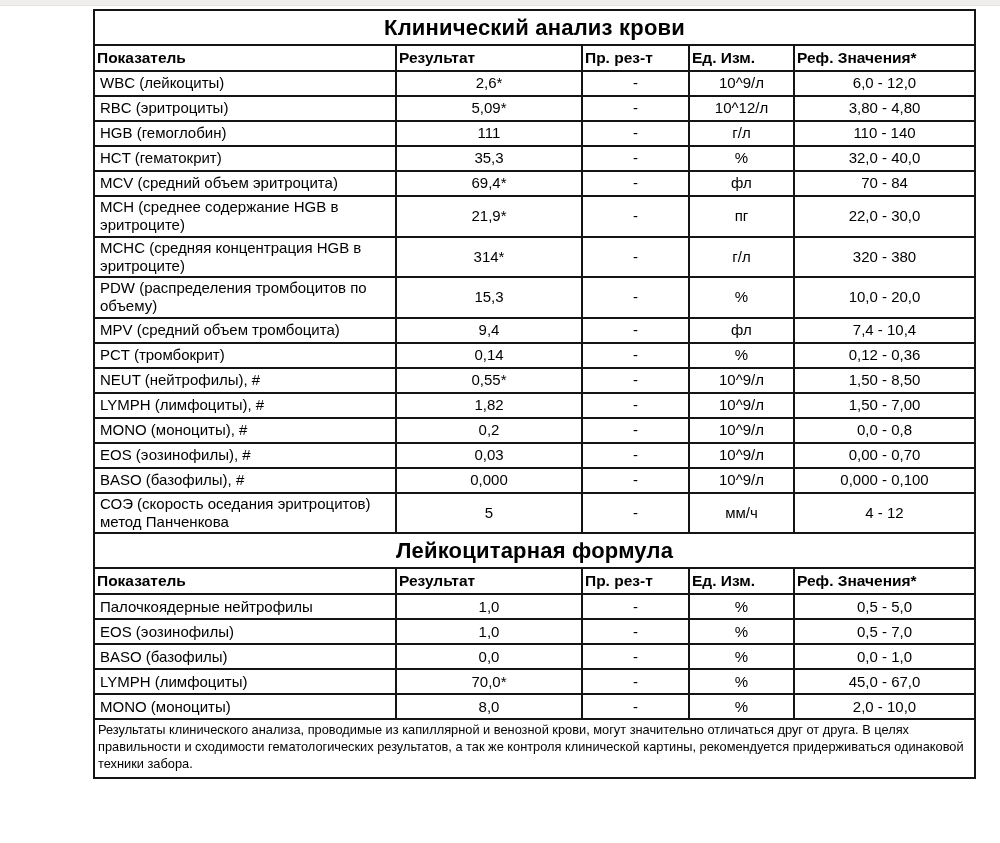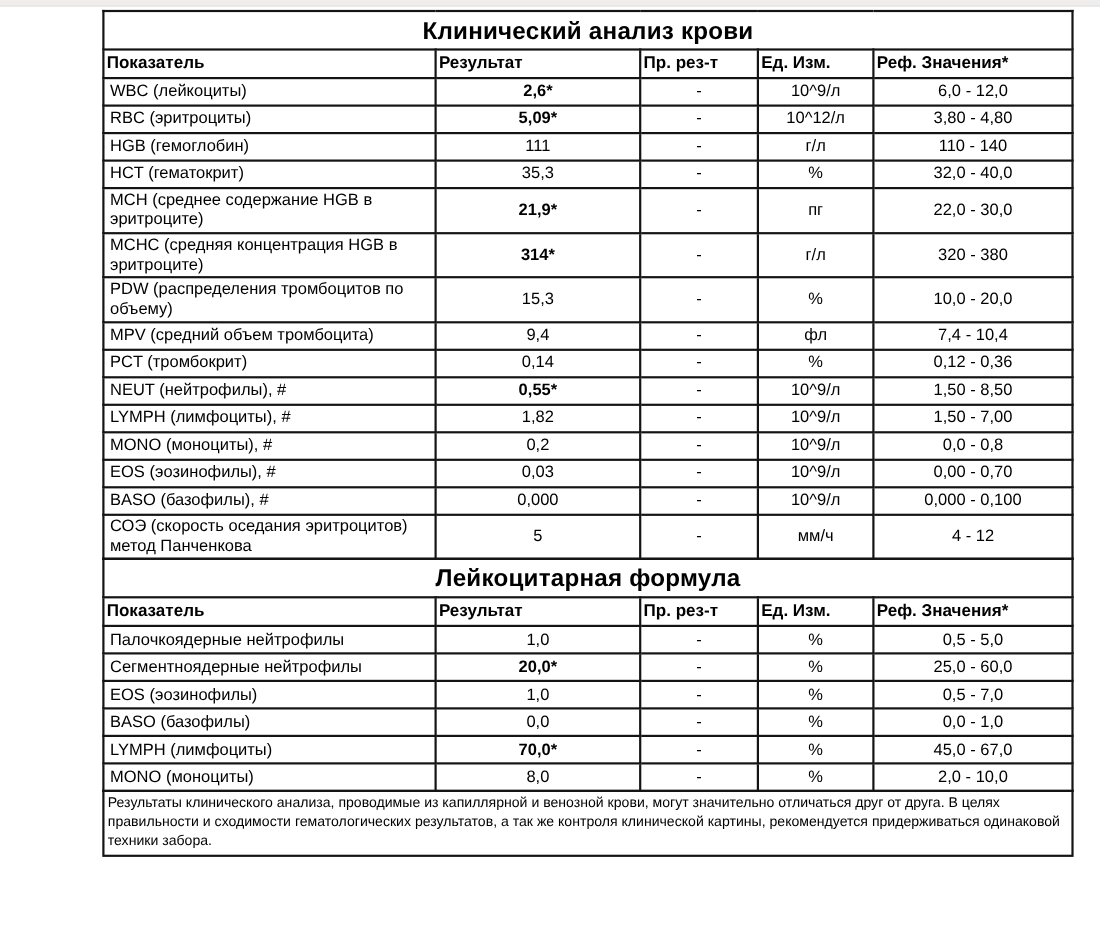--- a/index.html
+++ b/index.html
@@ -52,21 +52,21 @@
     font-size: 15px;
     text-align: center;
     height: 21px;
     padding: 1px 4px;
     line-height: 1.22;
   }
   td.param {
     text-align: left;
     padding-left: 5px;
   }
-  td.bold { font-weight: bold; margin-top: 40px; }
+  td.bold { font-weight: normal; margin-top: 40px; }
   .footer-note {
     margin-top: -2px;
     width: 873px;
     border: 2px solid #141414;
     font-size: 12.8px;
     line-height: 1.32;
     padding: 2px 3px 4px 3px;
     text-align: left;
   }
 </style>
@@ -120,20 +120,27 @@
           <td>110 - 140</td>
         </tr>
         <tr>
           <td class="param">HCT (гематокрит)</td>
           <td>35,3</td>
           <td>-</td>
           <td>%</td>
           <td>32,0 - 40,0</td>
         </tr>
         <tr>
+          <td class="param">MCV (средний объем эритроцита)</td>
+          <td class="bold">69,4*</td>
+          <td>-</td>
+          <td>фл</td>
+          <td>70 - 84</td>
+        </tr>
+        <tr>
           <td class="param">MCH (среднее содержание HGB в эритроците)</td>
           <td class="bold">21,9*</td>
           <td>-</td>
           <td>пг</td>
           <td>22,0 - 30,0</td>
         </tr>
         <tr>
           <td class="param">MCHC (средняя концентрация HGB в эритроците)</td>
           <td class="bold">314*</td>
           <td>-</td>
@@ -228,27 +235,20 @@
     </thead>
     <tbody>
         <tr>
           <td class="param">Палочкоядерные нейтрофилы</td>
           <td>1,0</td>
           <td>-</td>
           <td>%</td>
           <td>0,5 - 5,0</td>
         </tr>
         <tr>
-          <td class="param">Сегментноядерные нейтрофилы</td>
-          <td class="bold">20,0*</td>
-          <td>-</td>
-          <td>%</td>
-          <td>25,0 - 60,0</td>
-        </tr>
-        <tr>
           <td class="param">EOS (эозинофилы)</td>
           <td>1,0</td>
           <td>-</td>
           <td>%</td>
           <td>0,5 - 7,0</td>
         </tr>
         <tr>
           <td class="param">BASO (базофилы)</td>
           <td>0,0</td>
           <td>-</td>

